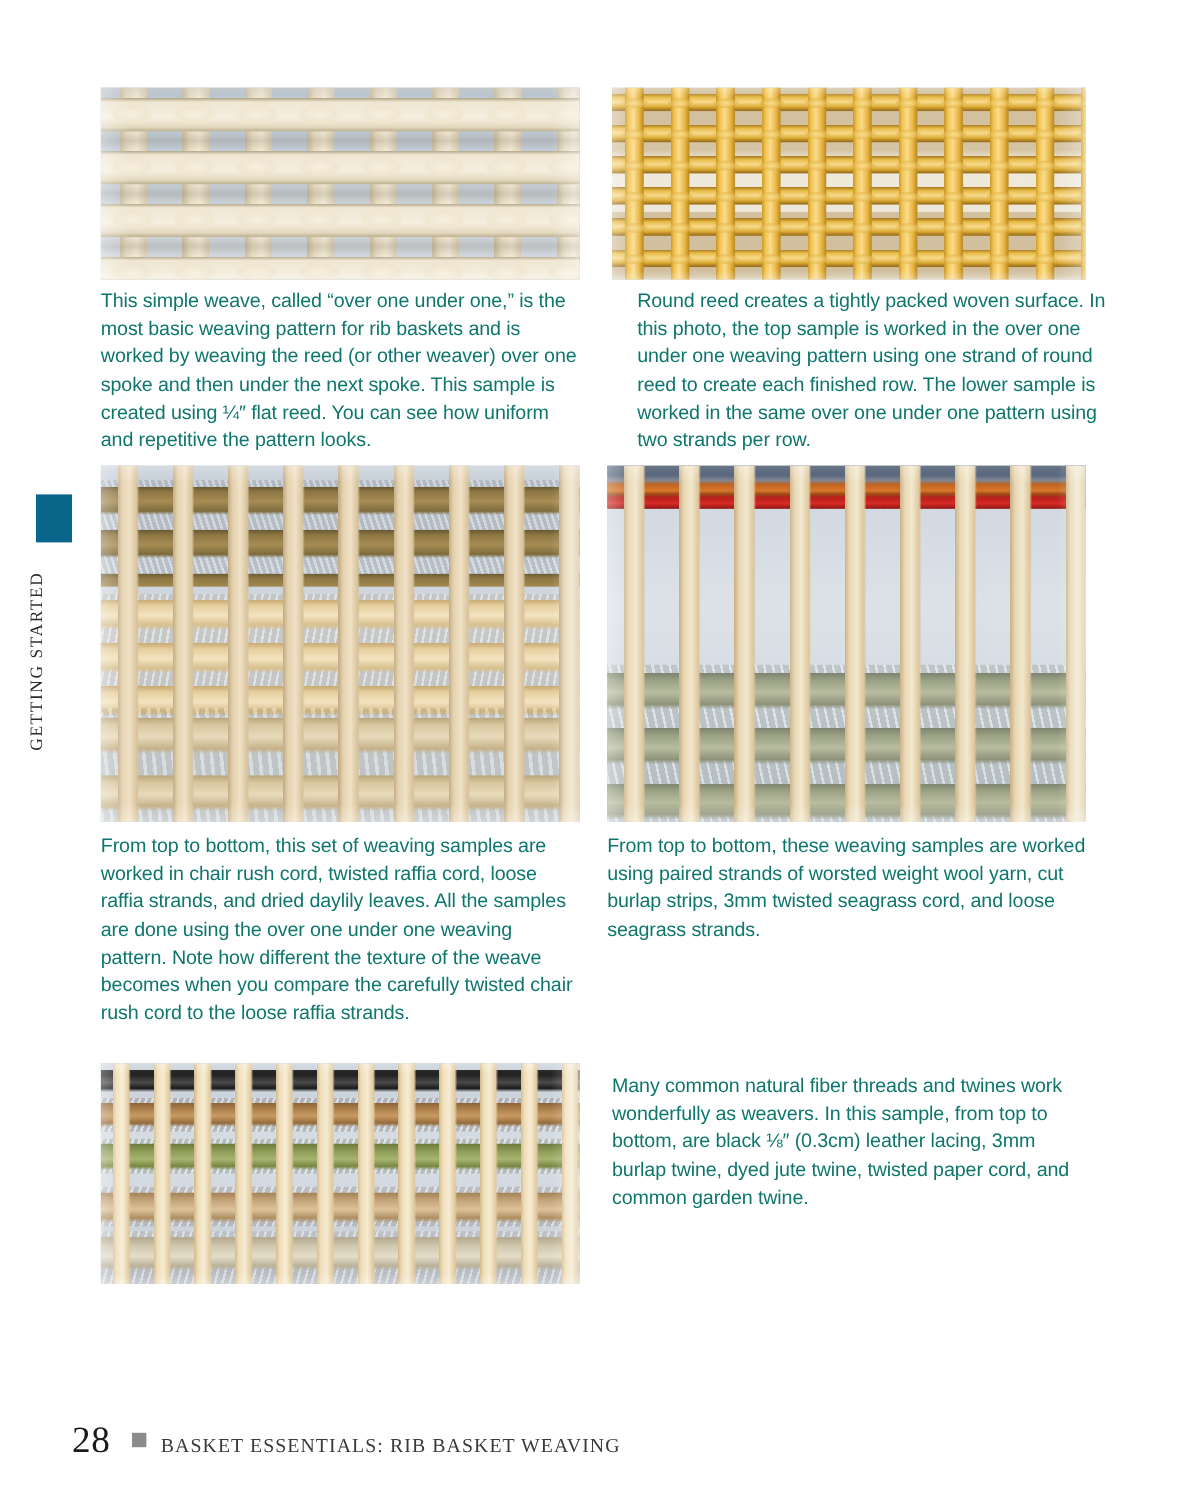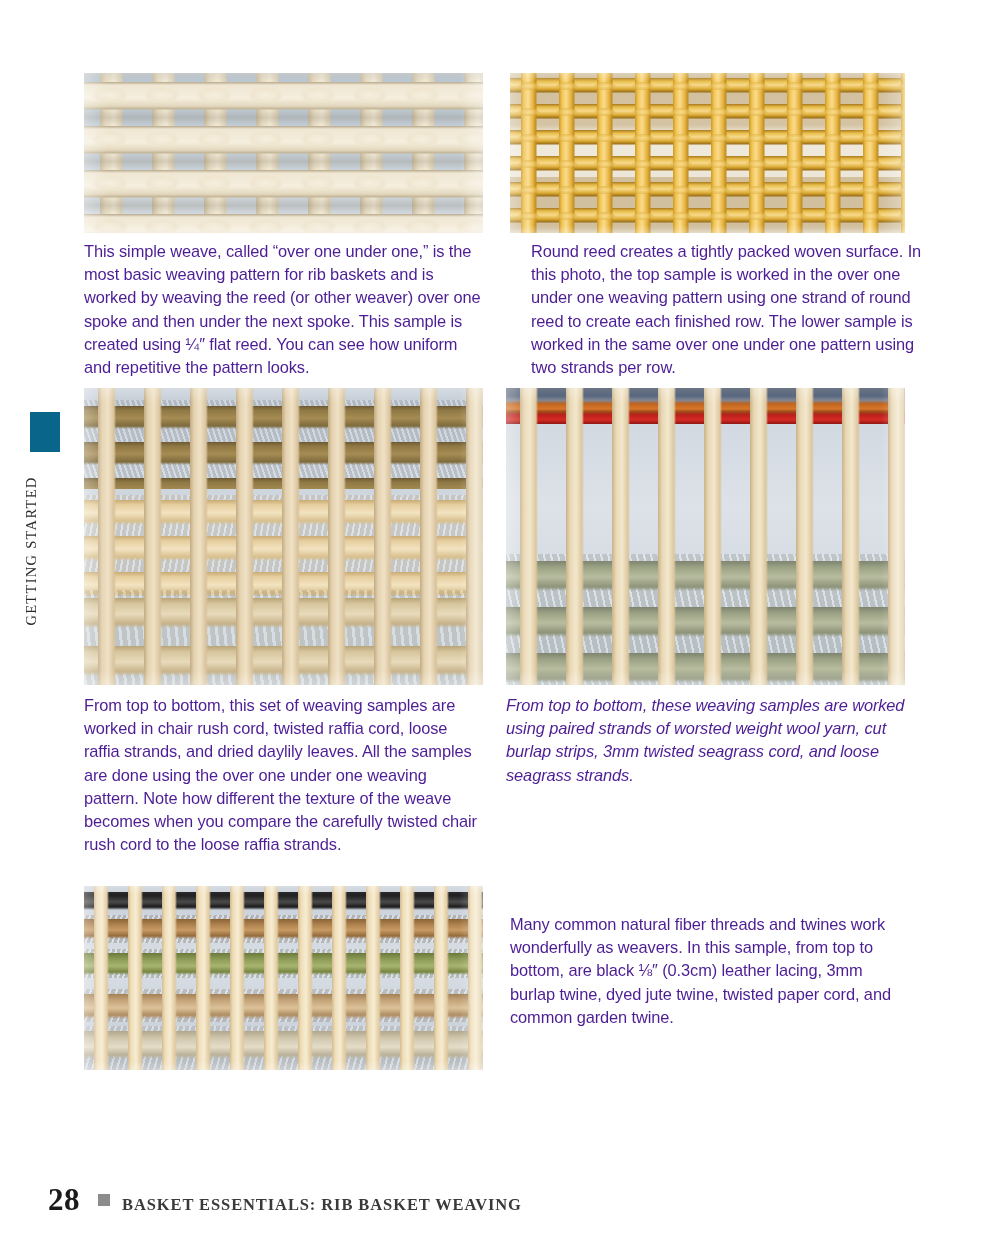--- a/index.html
+++ b/index.html
@@ -43,34 +43,33 @@
     text-align: center;
     white-space: nowrap;
   }
 
   
   .caption {
     position: absolute;
     font-family: "Liberation Sans", sans-serif;
     font-size: 16.4px;
     line-height: 23.2px;
-    color: #4c1d95;
+    color: #0f766e;
     letter-spacing: -0.1px;
   }
 
   
   .footer {
     position: absolute;
-    left: 48px;
+    left: 60px;
     bottom: 32px;
     display: flex;
     align-items: baseline;
     font-family: "Liberation Serif", serif;
     color: #3a3a3a;
-    font-weight: bold;
   }
   .folio {
     font-size: 31px;
     color: #1a1a1a;
     letter-spacing: 0.5px;
   }
   .footer-sq {
     width: 12px;
     height: 12px;
     background: #8c8c8c;
@@ -343,33 +342,33 @@
   <div class="caption" style="left:84px; top:694px; width:400px;">From top to bottom, this set of weaving samples are worked in chair rush cord, twisted raffia cord, loose raffia strands, and dried daylily leaves. All the samples are done using the over one under one weaving pattern. Note how different the texture of the weave becomes when you compare the carefully twisted chair rush cord to the loose raffia strands.</div>
 
   <div class="photo" style="left:506px; top:388px; width:399px; height:297px;">
     <div class="layer p4-bg"></div>
     <div class="p4-wool"></div>
     <div class="p4-burlap"></div>
     <div class="p4-seagrass"></div>
     <div class="layer p4-spokes"></div>
     <div class="layer vignette"></div>
   </div>
-  <div class="caption" style="left:506px; top:694px; width:402px;font-style:italic;">From top to bottom, these weaving samples are worked using paired strands of worsted weight wool yarn, cut burlap strips, 3mm twisted seagrass cord, and loose seagrass strands.</div>
+  <div class="caption" style="left:506px; top:694px; width:402px;">From top to bottom, these weaving samples are worked using paired strands of worsted weight wool yarn, cut burlap strips, 3mm twisted seagrass cord, and loose seagrass strands.</div>
 
   <div class="photo" style="left:84px; top:886px; width:399px; height:184px;">
     <div class="layer p5-bg"></div>
     <div class="band p5-leather"></div>
     <div class="band p5-burlaptwine"></div>
     <div class="band p5-jute"></div>
     <div class="band p5-paper"></div>
     <div class="band p5-garden"></div>
     <div class="layer p5-spokes"></div>
     <div class="layer vignette"></div>
   </div>
-  <div class="caption" style="left:510px; top:894px; width:400px;margin-top:19px;">Many common natural fiber threads and twines work wonderfully as weavers. In this sample, from top to bottom, are black ⅛″ (0.3cm) leather lacing, 3mm burlap twine, dyed jute twine, twisted paper cord, and common garden twine.</div>
+  <div class="caption" style="left:510px; top:894px; width:400px;">Many common natural fiber threads and twines work wonderfully as weavers. In this sample, from top to bottom, are black ⅛″ (0.3cm) leather lacing, 3mm burlap twine, dyed jute twine, twisted paper cord, and common garden twine.</div>
 
   <div class="footer">
     <span class="folio">28</span>
     <span class="footer-sq"></span>
     <span class="footer-title">BASKET ESSENTIALS: RIB BASKET WEAVING</span>
   </div>
 
 </div>
 
 </body></html>

